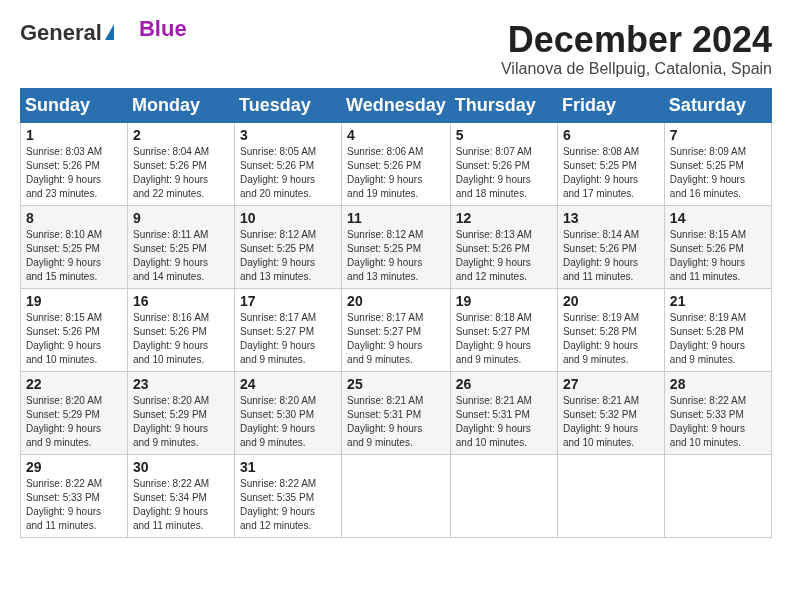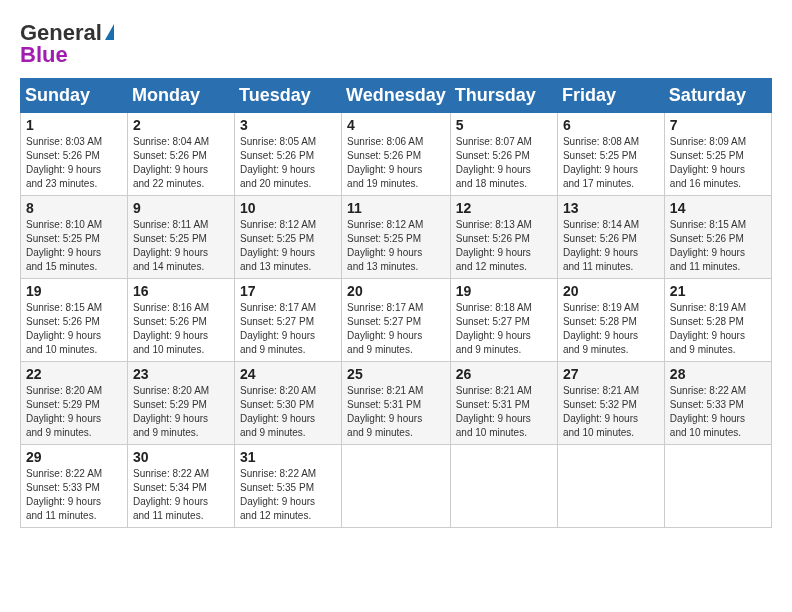--- a/index.html
+++ b/index.html
@@ -11,22 +11,23 @@
       padding: 20px;
     }
     .header {
       display: flex;
       justify-content: space-between;
       align-items: flex-start;
       margin-bottom: 10px;
     }
     .logo {
       display: flex;
-      flex-direction: column;
+      flex-direction: row;
       align-items: flex-start;
+      gap: 25px;
     }
     .title-block {
       text-align: right;
     }
     .month-title {
       font-size: 36px;
       font-weight: bold;
       color: #222;
       line-height: 1.1;
     }
@@ -78,20 +79,24 @@
 </head>
 <body>
 
 <div class="header">
   <div class="logo">
     <div style="display:flex; align-items:center;">
       <span style="font-size:22px;font-weight:bold;color:#333;">General</span>
       <span style="display:inline-block;width:0;height:0;border-left:9px solid transparent;border-right:0;border-bottom:16px solid #1a6faf;margin-left:3px;margin-bottom:2px;"></span>
     </div>
     <span style="font-size:22px;font-weight:bold;color:#a21caf;margin-top:-4px;">Blue</span>
+  </div>
+  <div class="title-block">
+    <div class="month-title">December 2024</div>
+    <div class="location-title">Vilanova de Bellpuig, Catalonia, Spain</div>
   </div>
 </div>
 
 <table>
   <thead>
     <tr>
       <th>Sunday</th>
       <th>Monday</th>
       <th>Tuesday</th>
       <th>Wednesday</th>

